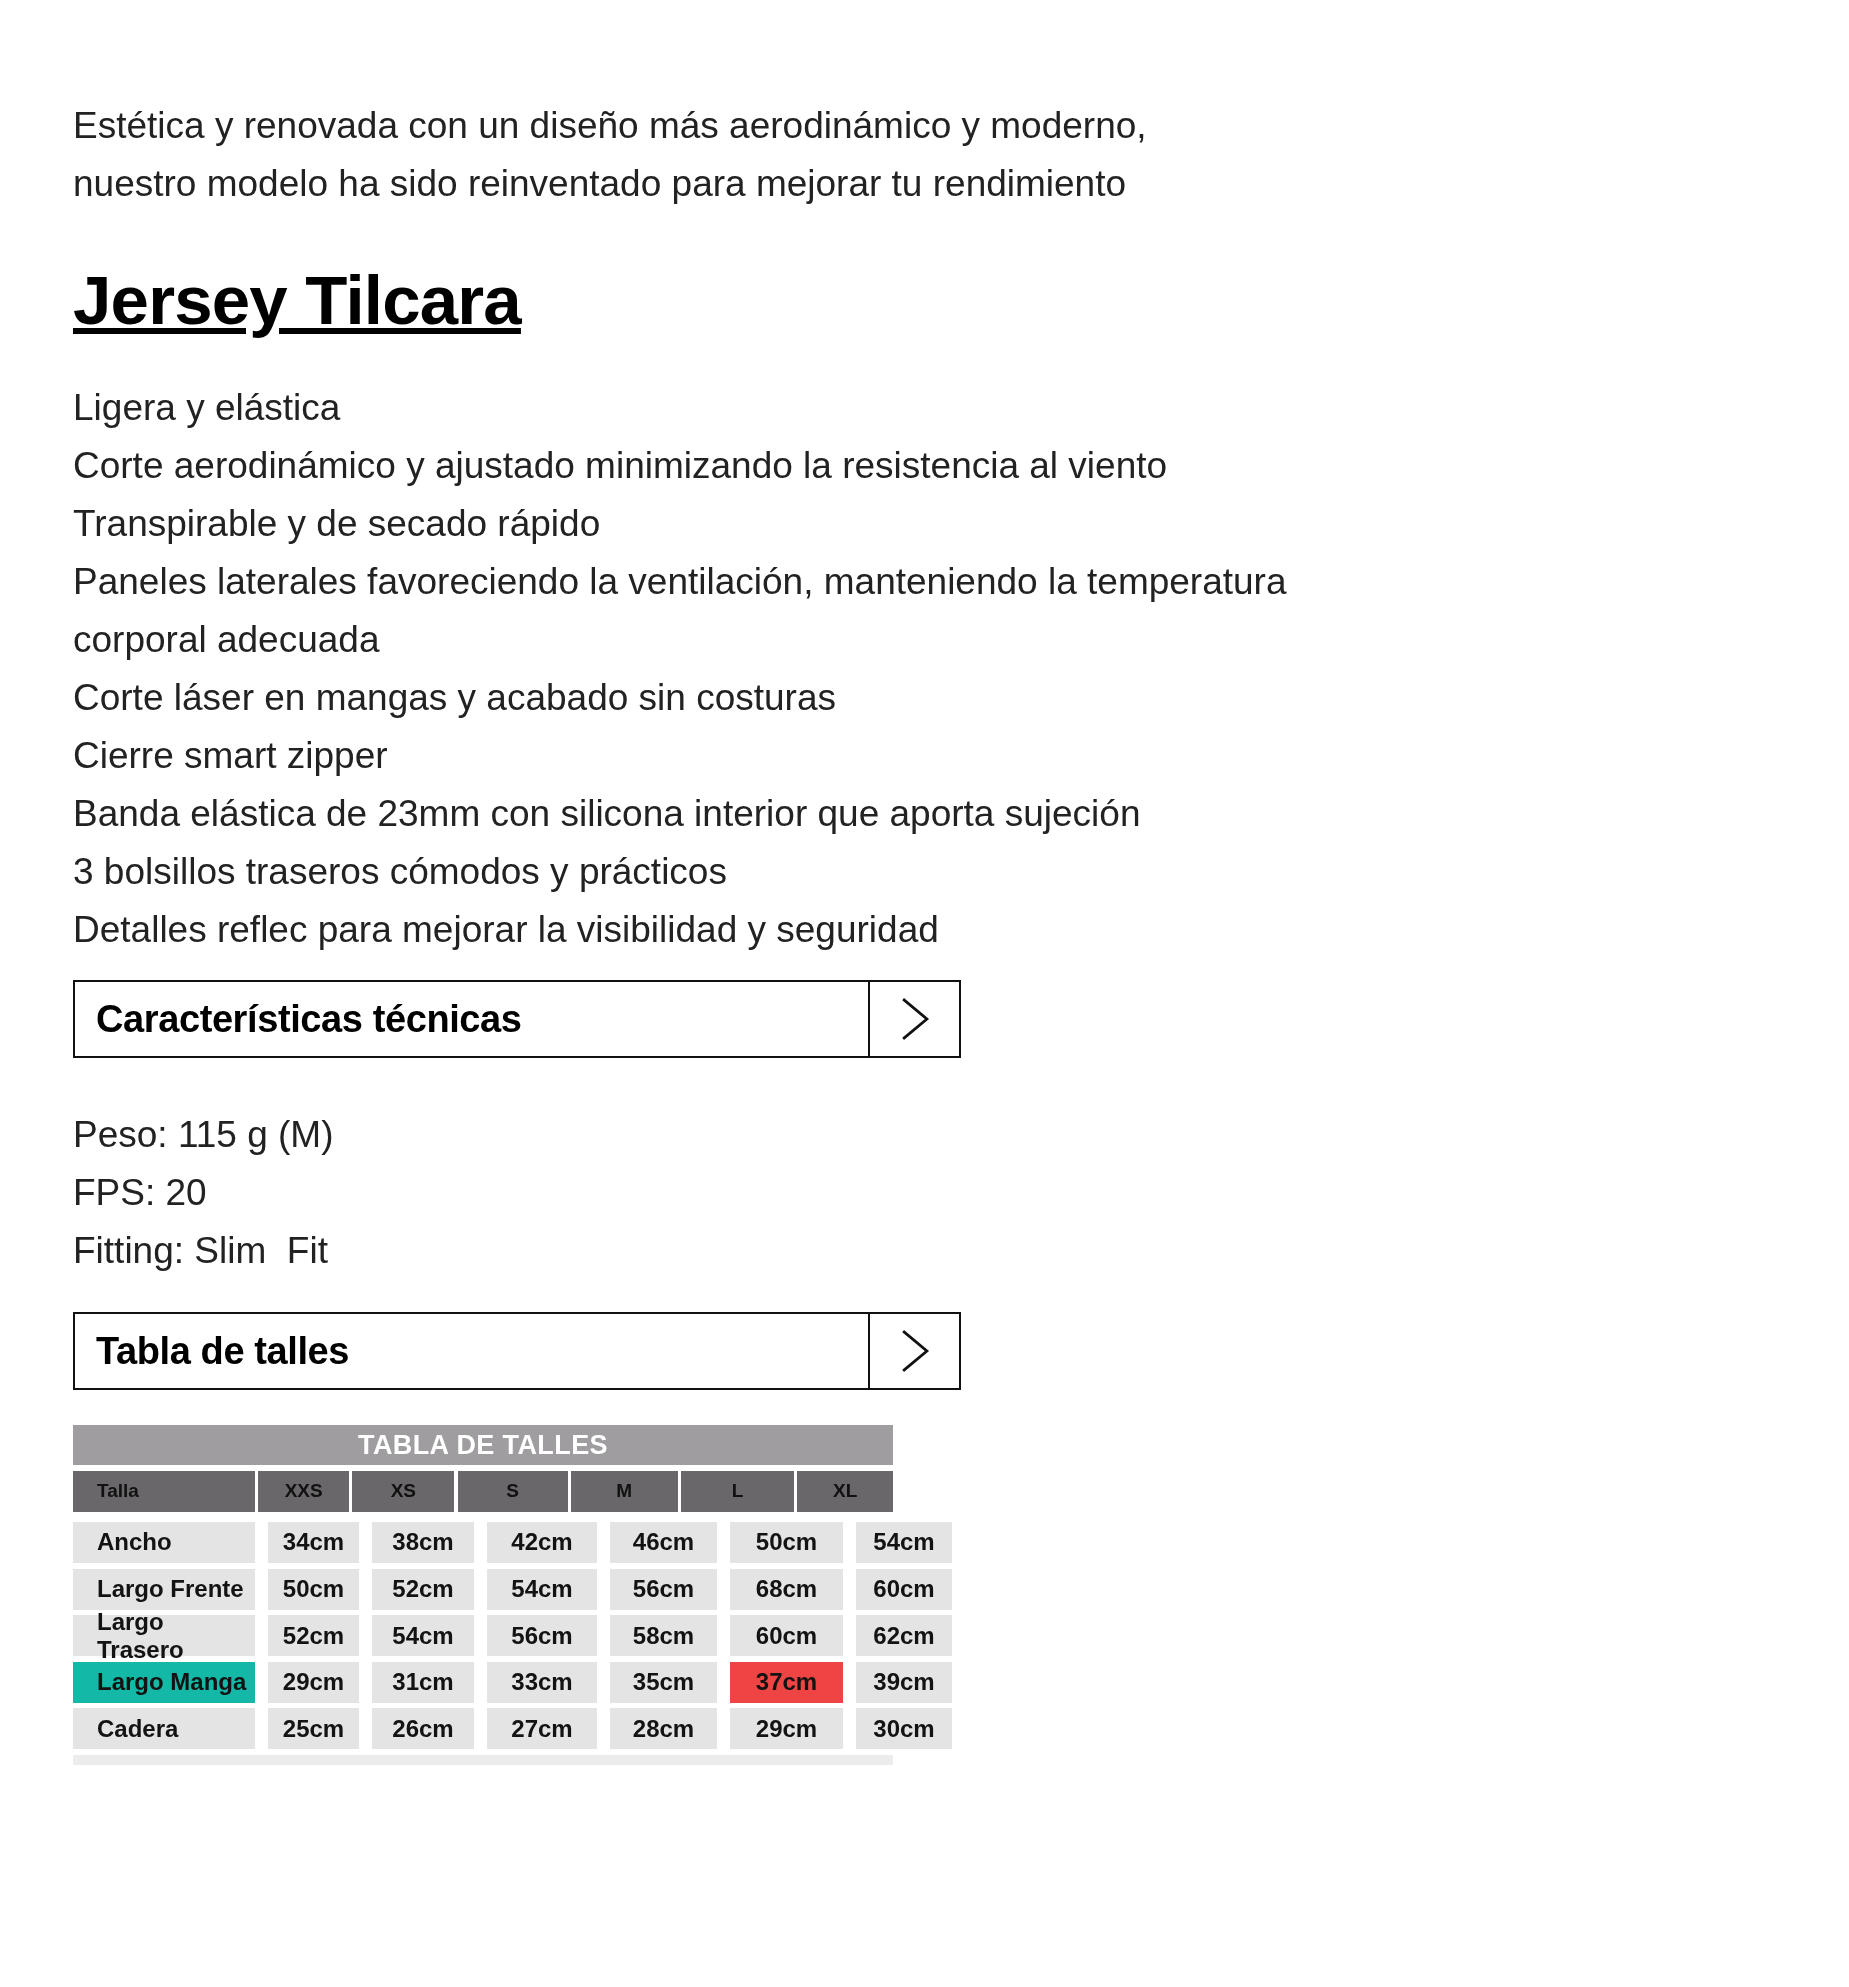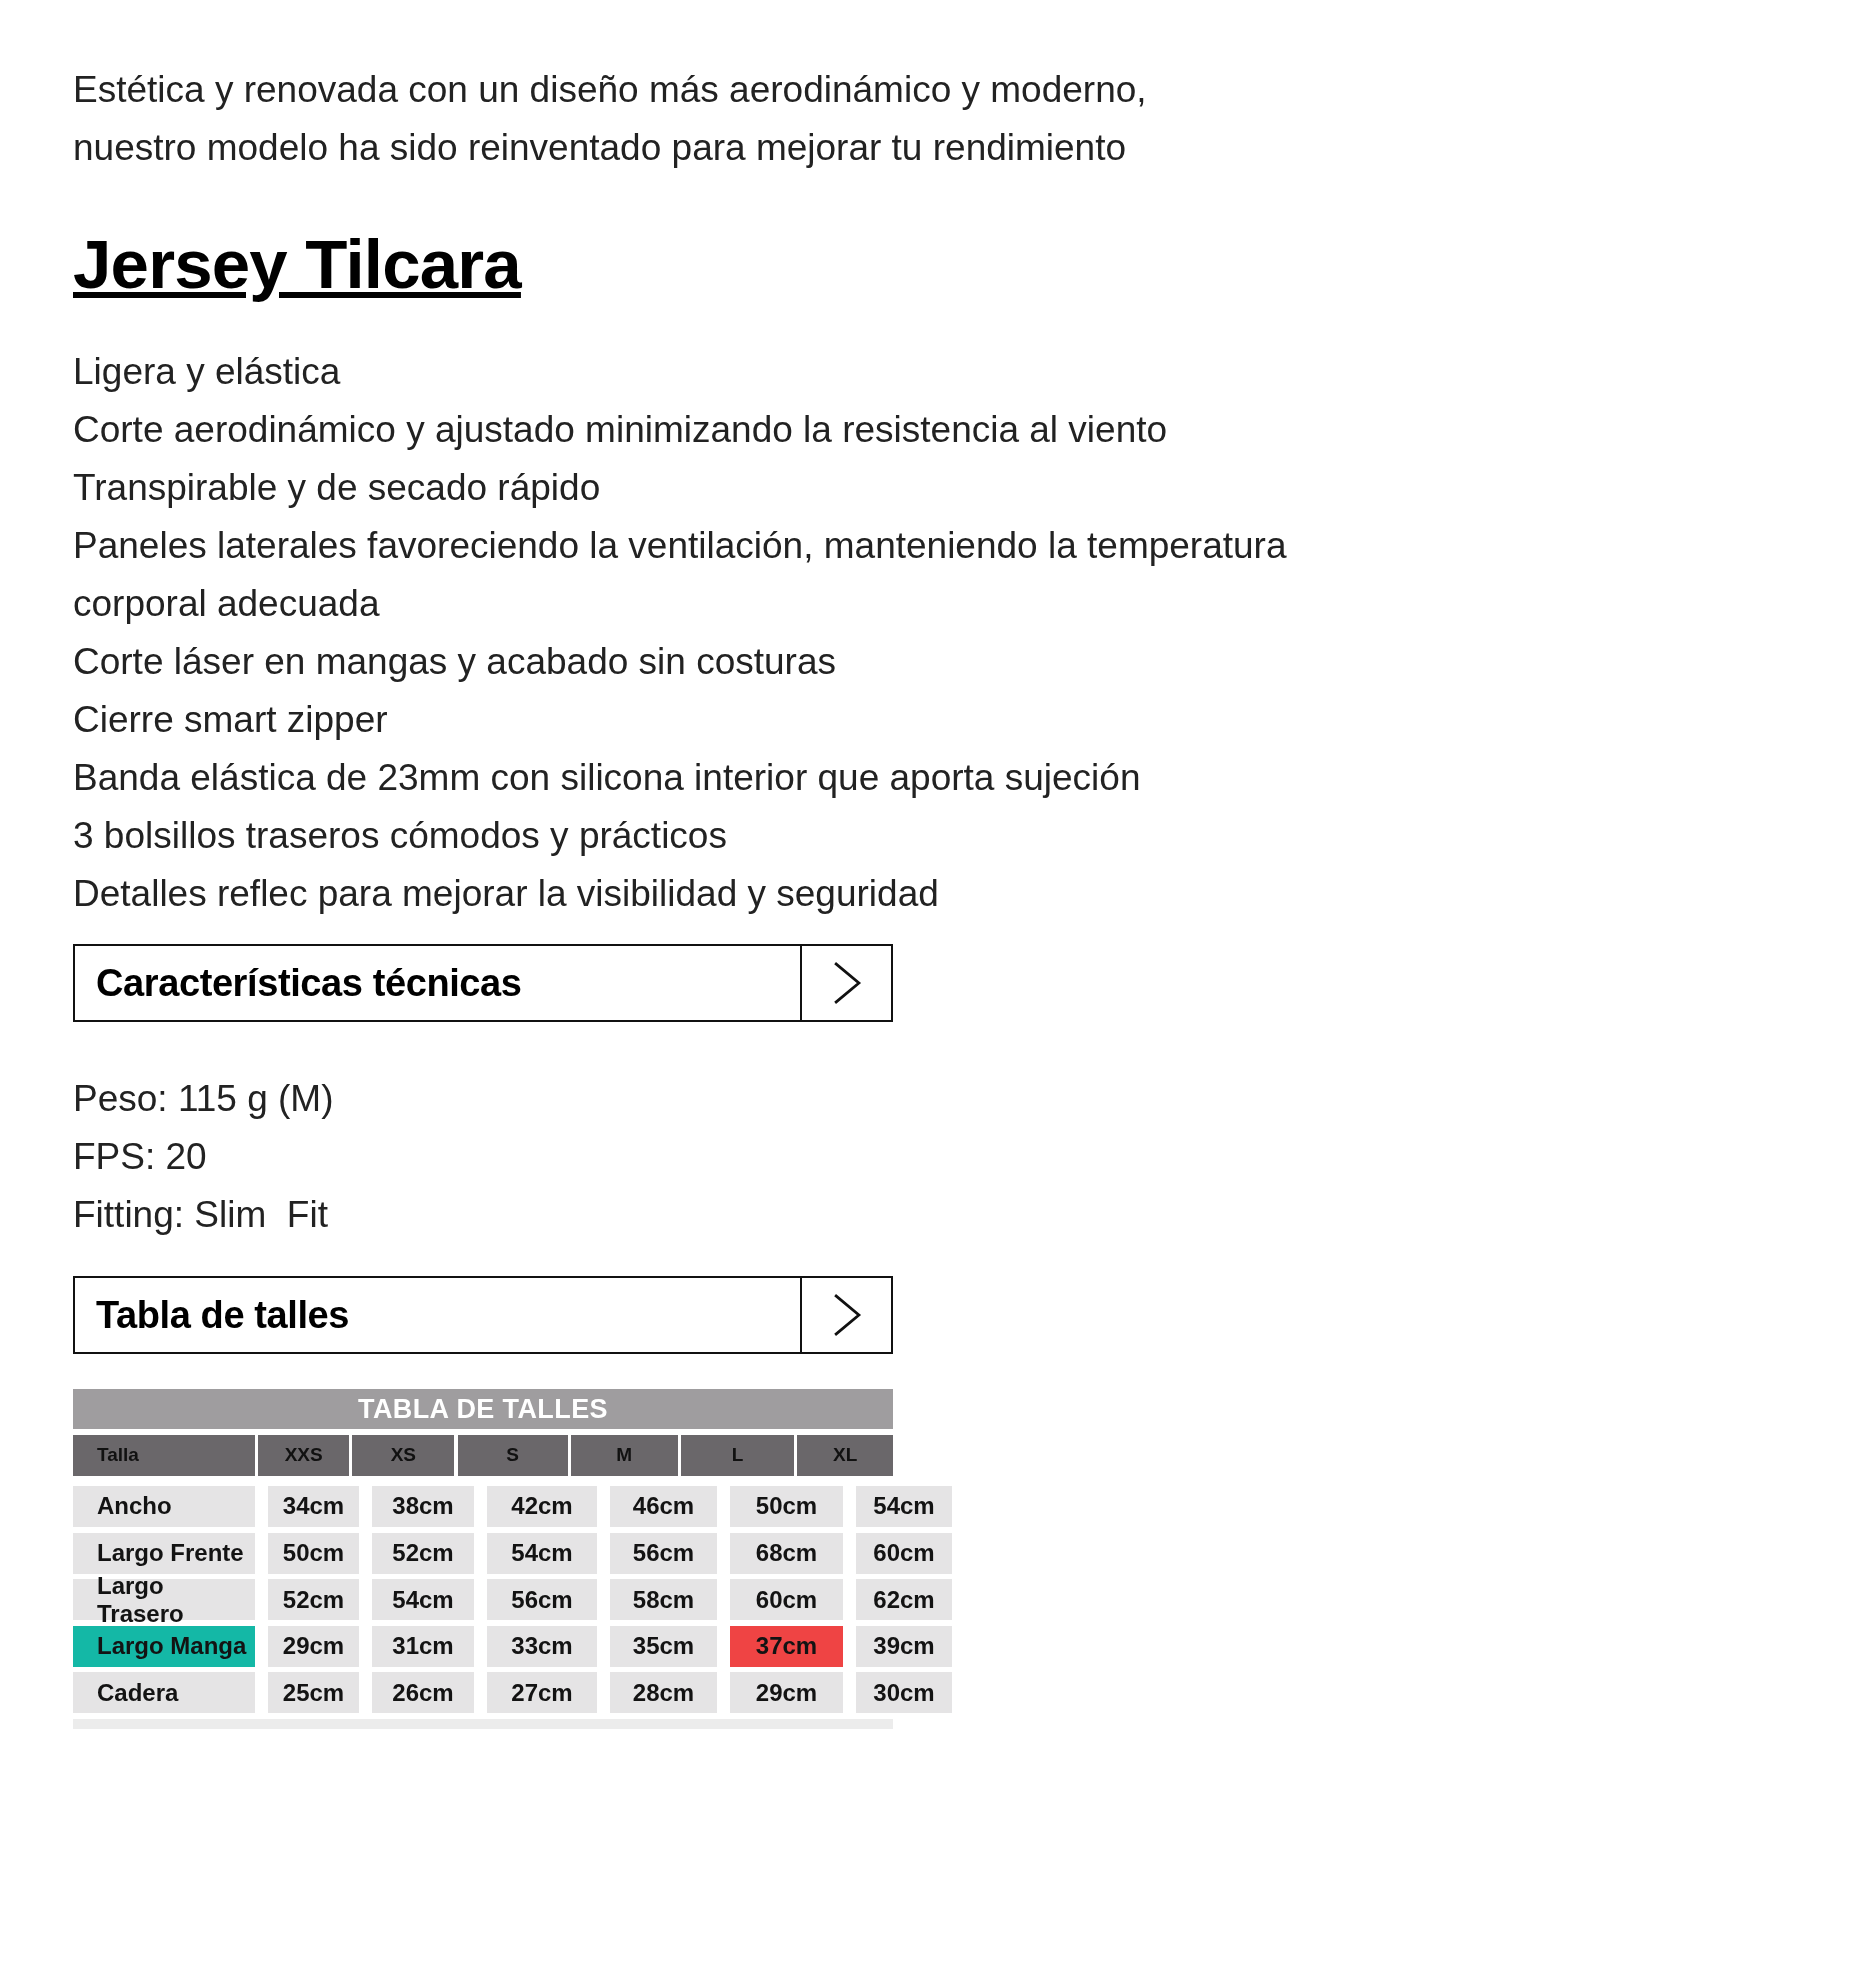--- a/index.html
+++ b/index.html
@@ -8,39 +8,39 @@
     font-family: "Liberation Sans", "DejaVu Sans", sans-serif;
     color: #1c1c1c;
     position: relative;
     overflow: hidden;
   }
   * { box-sizing: border-box; }
 
   .page { position: absolute; left: 73px; top: 0; width: 1708px; }
 
   
-  .intro { margin-top: 61px; }
+  .intro { margin-top: 97px; }
   .intro-line {
     font-size: 37px; line-height: 58px; font-weight: 400; color: #222222;
   }
 
   
   .product-title {
     margin: 48px 0 0 0;
     font-size: 69px; line-height: 80px; font-weight: 700;
     letter-spacing: -0.8px; color: #000000; text-decoration: underline;
   }
 
   
   .features { margin-top: 38px; max-width: 1245px; }
   .feature-line { font-size: 37px; line-height: 58px; color: #222222; }
 
   
   .accordion {
-    width: 820px; height: 78px;
+    width: 888px; height: 78px;
     border: 2.4px solid #111111;
     background: #ffffff;
     display: flex; align-items: stretch;
     cursor: pointer;
   }
   .accordion-tech  { margin-top: 21px; }
   .accordion-sizes { margin-top: 32px; }
   .accordion-label {
     flex: 1; display: flex; align-items: center;
     padding-left: 21px;

